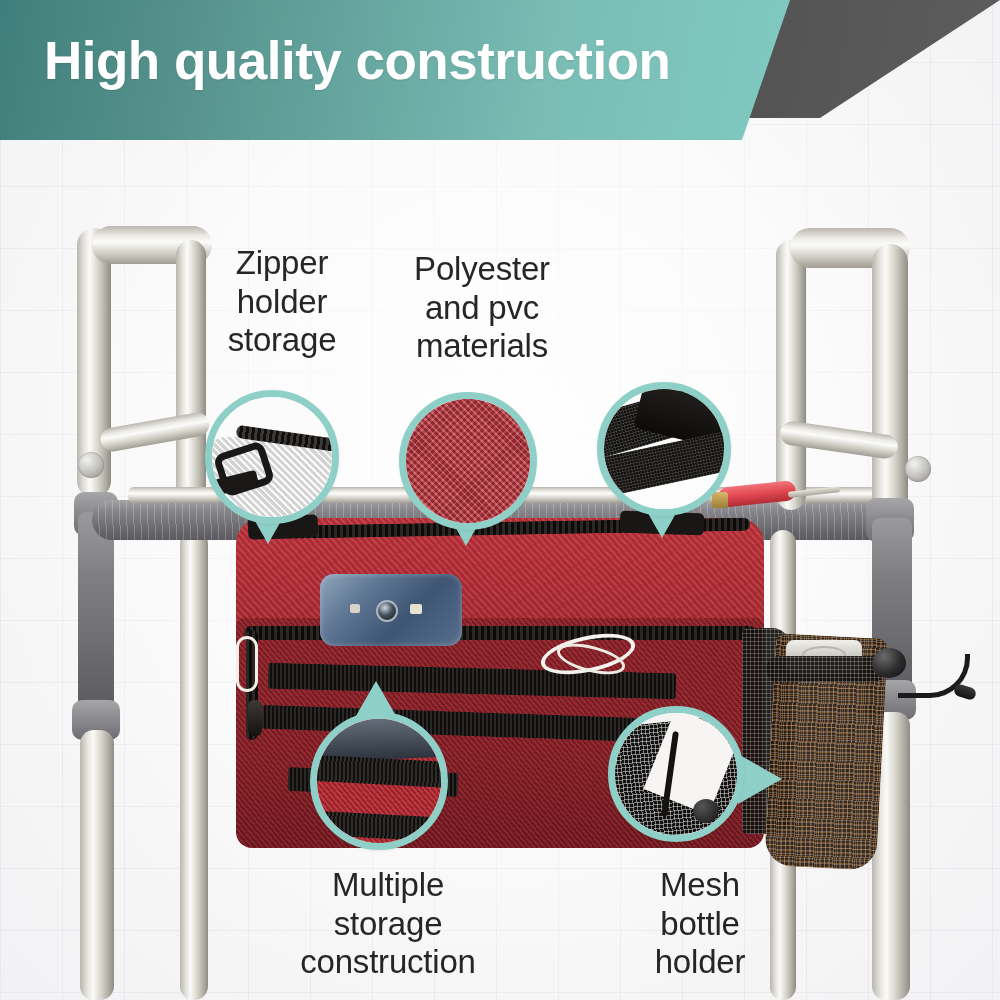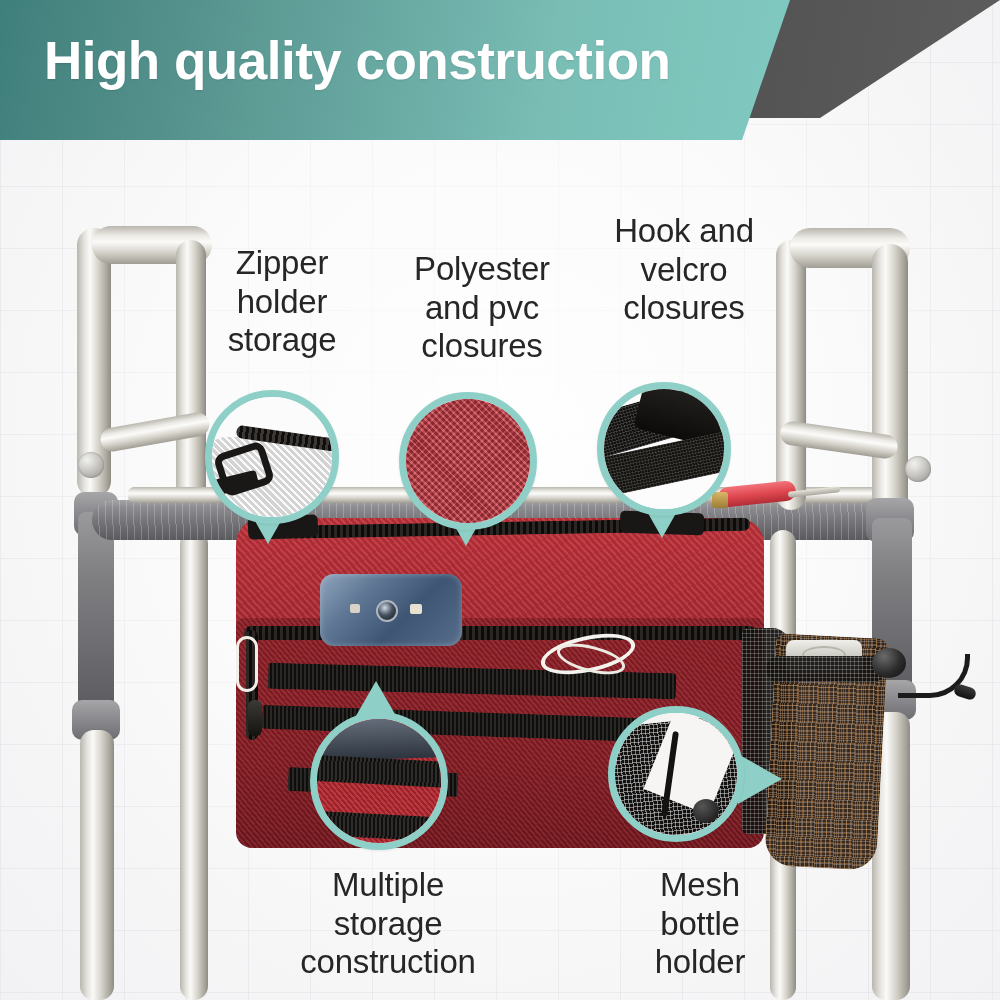--- a/index.html
+++ b/index.html
@@ -287,25 +287,22 @@
     <div class="banner-teal"></div>
     <div class="banner-title">High quality construction</div>
   </div>
 
   <div class="label" style="left:176px; top:244px; width:212px;">Zipper
 holder
 storage</div>
 
   <div class="label" style="left:376px; top:250px; width:212px;">Polyester
 and pvc
-closures</div>
-
-  <div class="label" style="left:580px; top:212px; width:208px;">Hook and
-velcro
-closures</div>
+materials</div>
+
 
   <div class="label" style="left:258px; top:866px; width:260px;">Multiple
 storage
 construction</div>
 
   <div class="label" style="left:604px; top:866px; width:192px;">Mesh
 bottle
 holder</div>
 
   <div class="pointer down" style="left:242px; top:498px;"></div>

